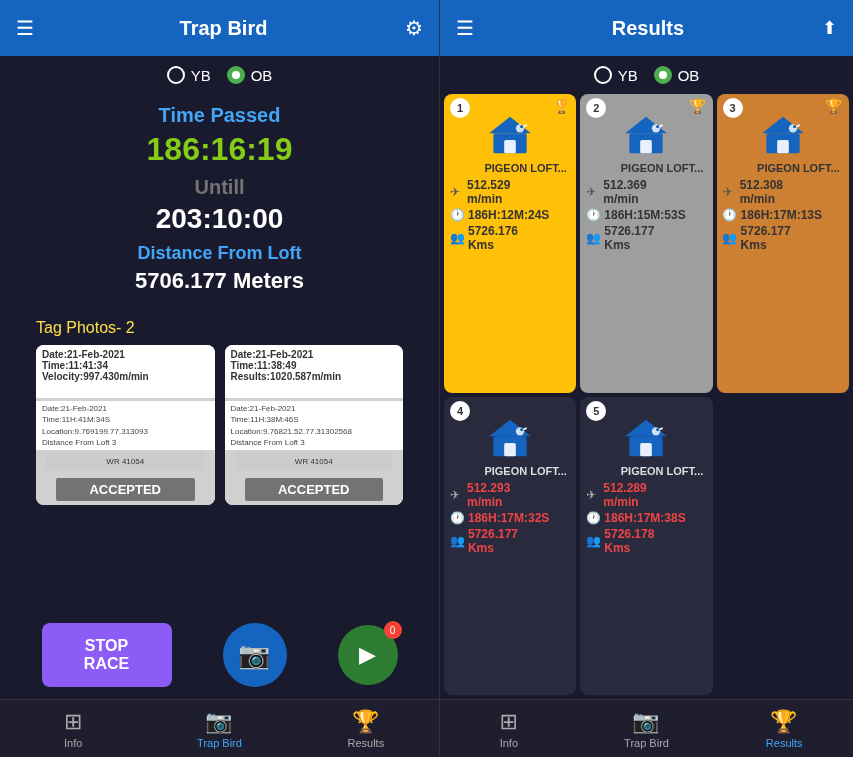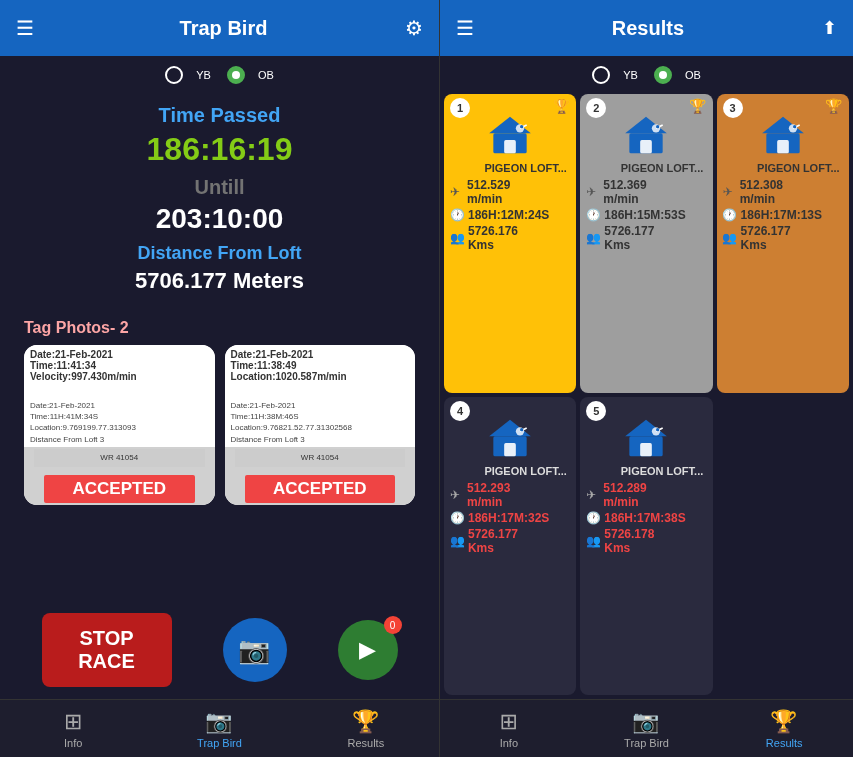--- a/index.html
+++ b/index.html
@@ -47,23 +47,23 @@
     .yb-ob-row {
       display: flex;
       justify-content: center;
       align-items: center;
       padding: 10px;
       gap: 16px;
     }
     .radio-item {
       display: flex;
       align-items: center;
-      gap: 13px;
-      color: white;
-      font-size: 11px;
+      gap: 6px;
+      color: white;
+      font-size: 15px;
     }
     .radio-circle {
       width: 18px;
       height: 18px;
       border-radius: 50%;
       border: 2px solid white;
       display: flex;
       align-items: center;
       justify-content: center;
     }
@@ -74,21 +74,21 @@
     .radio-circle.checked::after {
       content: '';
       width: 8px;
       height: 8px;
       border-radius: 50%;
       background: white;
     }
 
     .main-content {
       flex: 1;
-      padding: 10px 24px;
+      padding: 10px 36px;
       overflow: hidden;
     }
 
     .time-passed-label {
       color: #42a5f5;
       font-size: 20px;
       font-weight: bold;
       text-align: center;
       margin-bottom: 4px;
     }
@@ -122,36 +122,36 @@
     }
     .distance-value {
       color: white;
       font-size: 22px;
       font-weight: bold;
       text-align: center;
       margin-bottom: 25px;
     }
 
     .tag-photos-label {
-      color: #fca5a5;
+      color: #fde047;
       font-size: 16px;
-      font-weight: bold;
+      font-weight: normal;
       margin-bottom: 8px;
     }
 
     .photos-row {
       display: flex;
       gap: 10px;
     }
 
     .photo-card {
       width: 230px;
       height: 160px;
       background: #fff;
-      border-radius: 13px;
+      border-radius: 8px;
       overflow: hidden;
       position: relative;
       display: flex;
       flex-direction: column;
       gap: 12px;
     }
     .photo-header {
       background: white;
       padding: 4px 6px;
       font-size: 10px;
@@ -167,24 +167,24 @@
       justify-content: flex-end;
     }
     .photo-lines {
       padding: 2px 6px;
       font-size: 8px;
       color: #444;
       background: white;
       line-height: 1.4;
     }
     .accepted-badge {
-      background: #ef4444;
-      color: white;
-      font-weight: bold;
-      font-size: 17px;
+      background: #737373;
+      color: white;
+      font-weight: bold;
+      font-size: 13px;
       text-align: center;
       padding: 4px 8px;
       margin: 4px 20px;
       border-radius: 2px;
     }
     .photo-barcode {
       background: #ccc;
       height: 18px;
       margin: 2px 10px 4px;
       display: flex;
@@ -199,24 +199,24 @@
       bottom: 60px;
       left: 0;
       right: 0;
       display: flex;
       align-items: center;
       justify-content: space-around;
       padding: 10px 16px;
     }
 
     .stop-race-btn {
-      background: #b91c1c;
-      color: white;
-      font-weight: bold;
-      font-size: 20px;
+      background: #8b5cf6;
+      color: white;
+      font-weight: bold;
+      font-size: 16px;
       padding: 14px 20px;
       border-radius: 8px;
       border: none;
       cursor: pointer;
       width: 130px;
     }
 
     .camera-btn {
       background: #1565c0;
       border-radius: 50%;
@@ -471,21 +471,21 @@
           </div>
           <div class="photo-barcode">WR 41054</div>
           <div class="accepted-badge">ACCEPTED</div>
         </div>
       </div>
 
       <div class="photo-card">
         <div class="photo-header">
           <div>Date:21-Feb-2021</div>
           <div>Time:11:38:49</div>
-          <div>Location:1020.587m/min</div>
+          <div>Results:1020.587m/min</div>
         </div>
         <div class="photo-body">
           <div class="photo-lines">
             <div>Date:21-Feb-2021</div>
             <div>Time:11H:38M:46S</div>
             <div>Location:9.76821.52.77.31302568</div>
             <div>Distance From Loft 3</div>
           </div>
           <div class="photo-barcode">WR 41054</div>
           <div class="accepted-badge">ACCEPTED</div>

